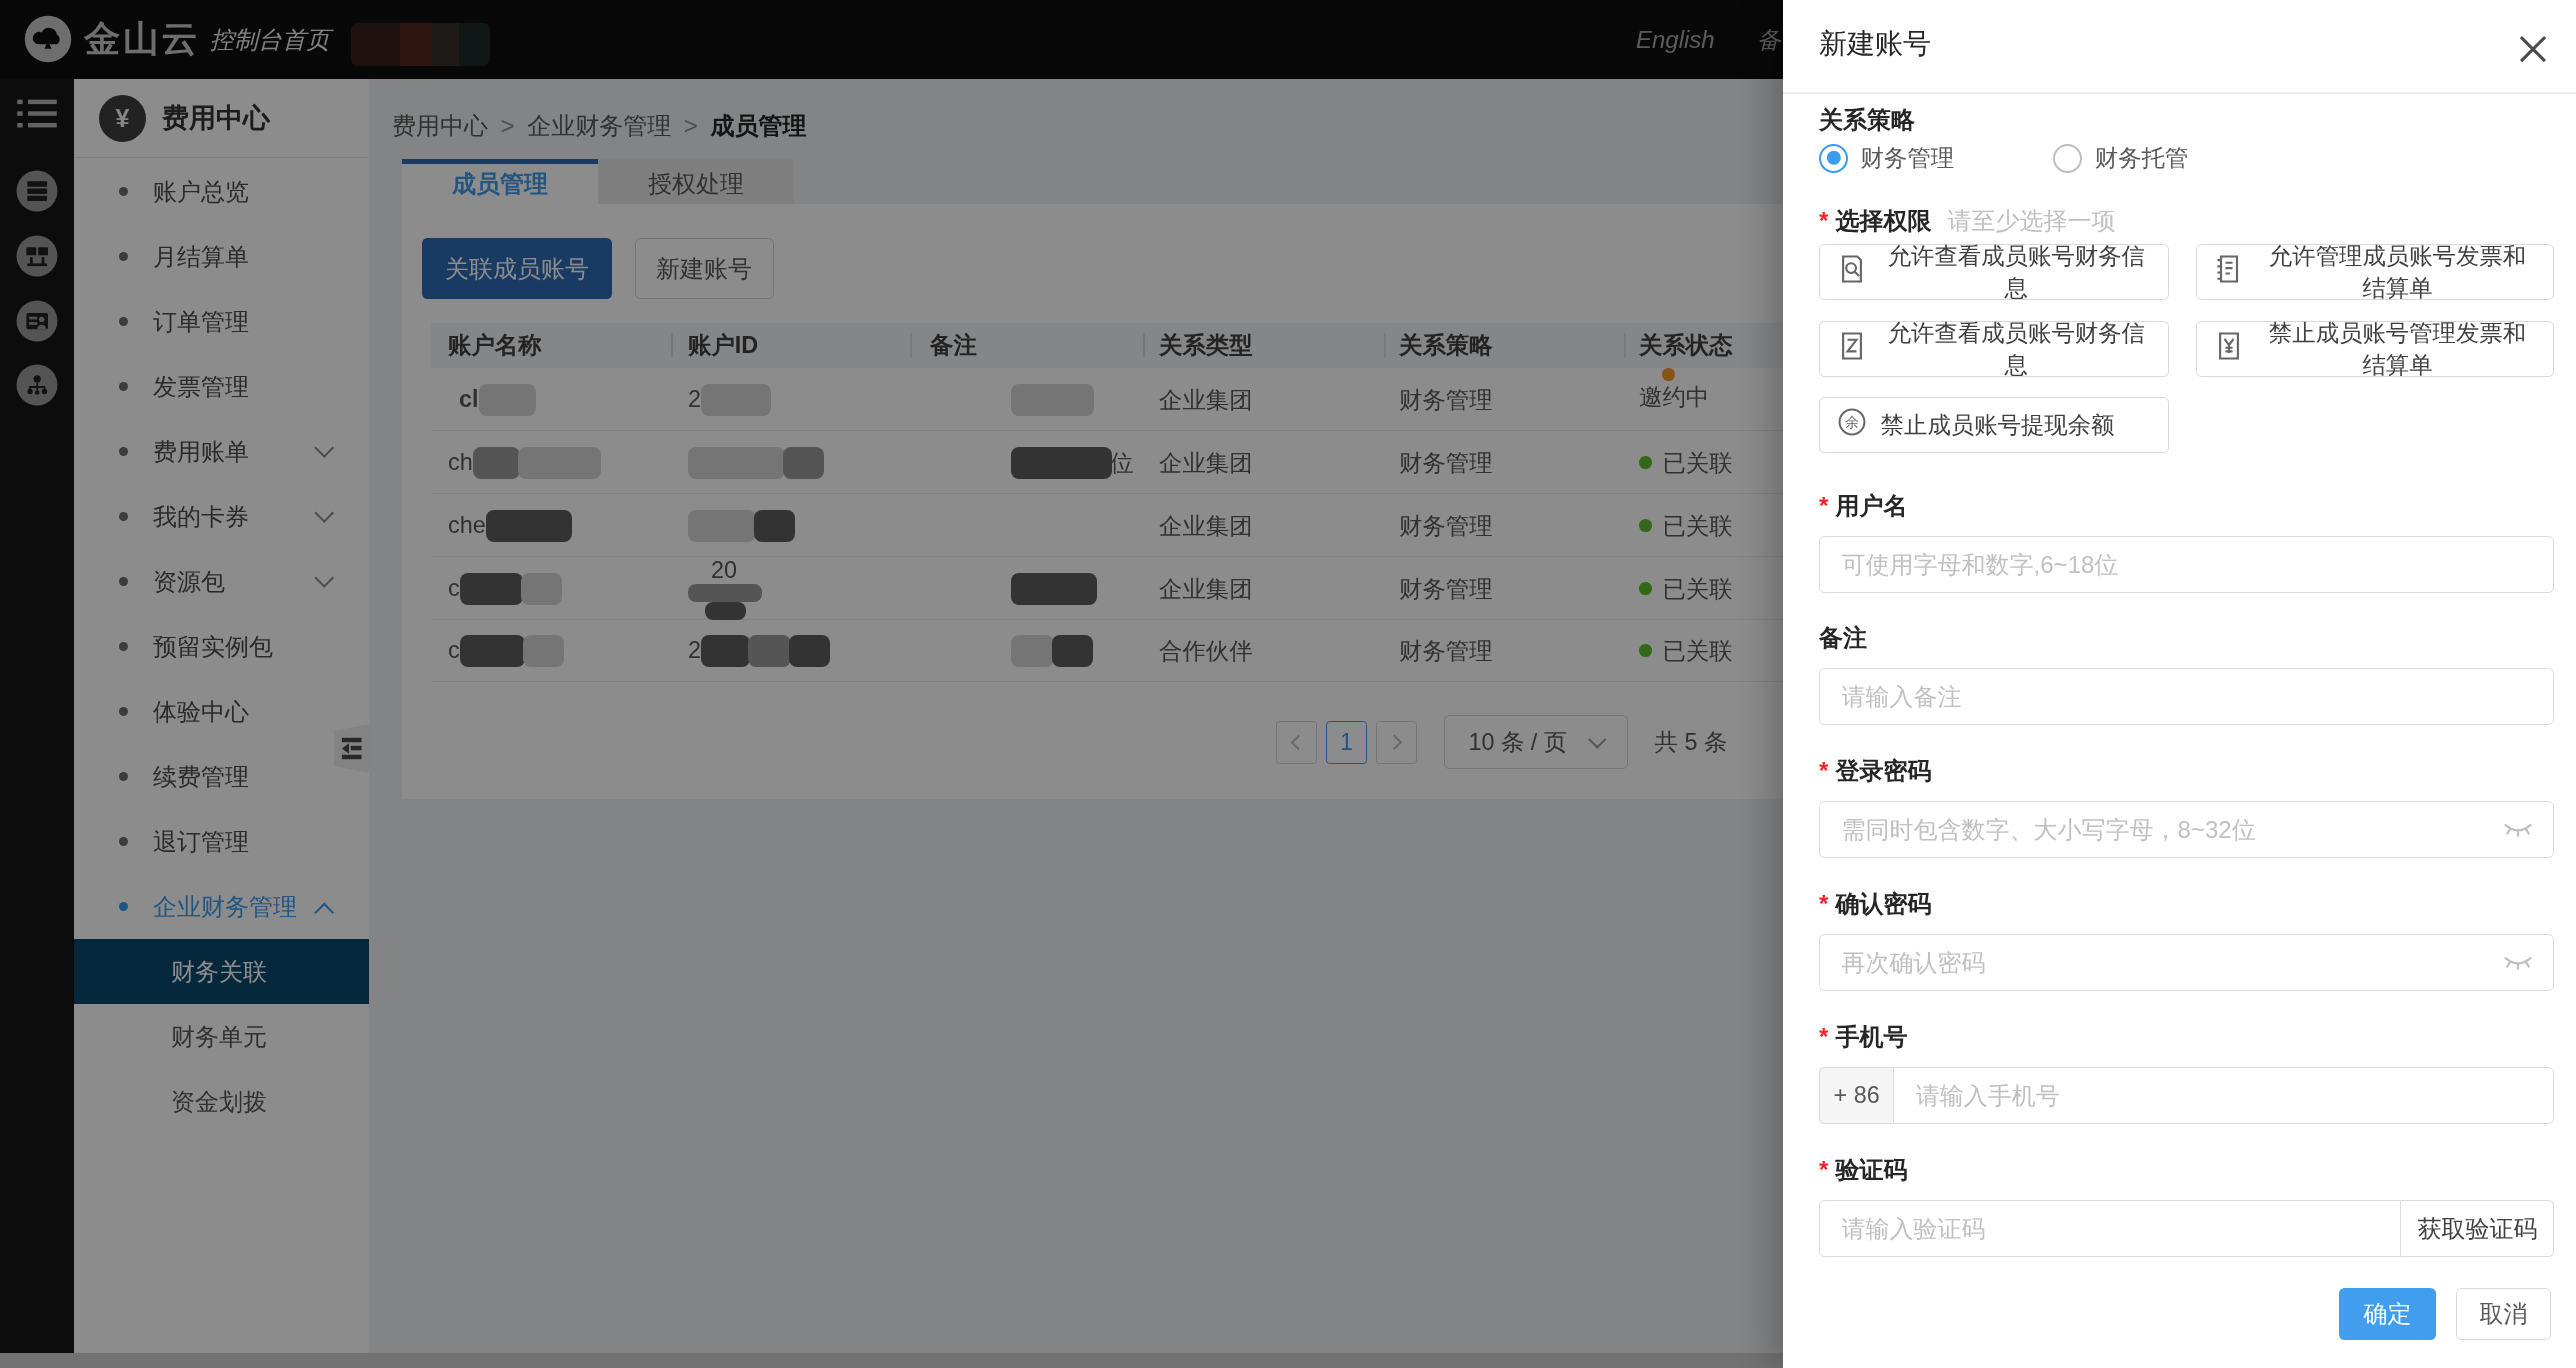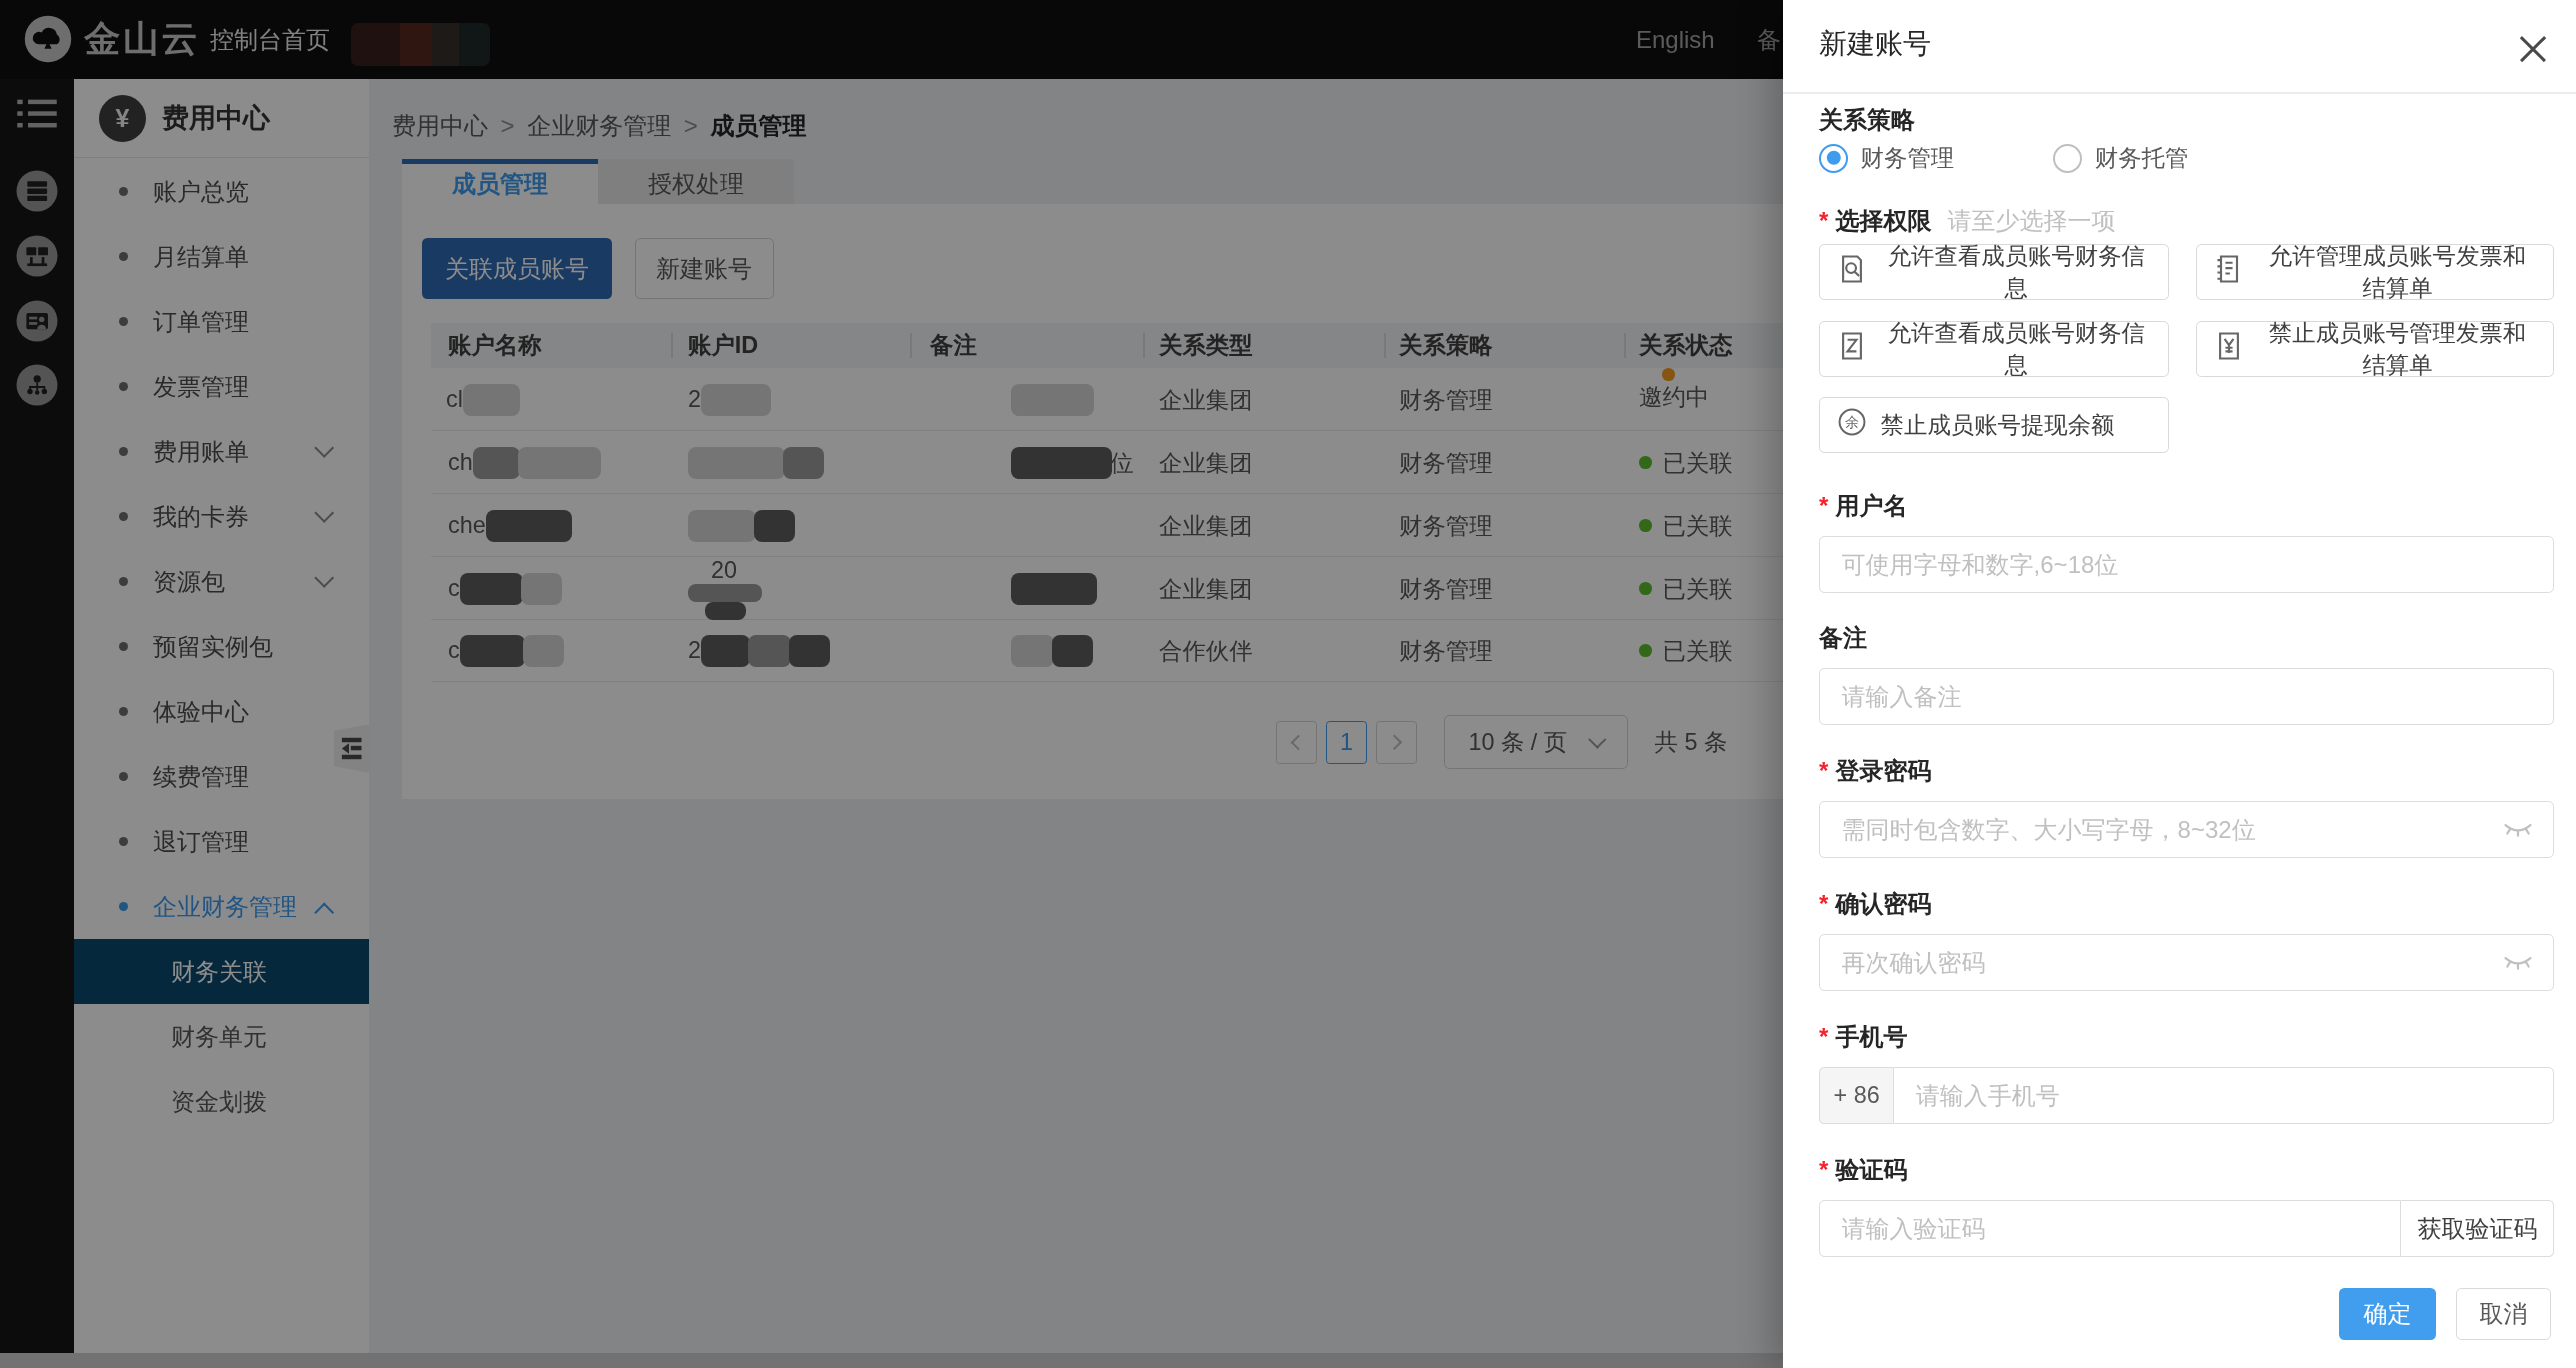--- a/index.html
+++ b/index.html
@@ -3,21 +3,21 @@
 <meta charset="utf-8">
 <style>
   * { margin:0; padding:0; box-sizing:border-box; }
   html,body { width:2576px; height:1369px; overflow:hidden;
     font-family:"Liberation Sans","DejaVu Sans",sans-serif; font-size:23.4px; color:#595959; background:#eef0f3; }
 
   
   .navbar { position:absolute; left:0; top:0; width:2576px; height:79px; background:#101010; z-index:1; }
   .logo-wrap { position:absolute; left:23.4px; top:14.4px; display:flex; align-items:center; }
   .logo-text { color:#c9c9c9; font-size:36px; font-weight:700; letter-spacing:2.7px; margin-left:10.8px; }
-  .nav-link { position:absolute; top:0; height:92px; line-height:79px; color:#ededed; font-size:24px; }
+  .nav-link { position:absolute; top:0; height:92px; line-height:79px; color:#ededed; font-size:24px;font-style:italic; }
   .nav-redact { position:absolute; left:351px; top:23.4px; width:139px; height:43px; border-radius:7.2px;
     background:linear-gradient(90deg,#371f1e 0 35%,#58291f 35% 58%,#35302c 58% 78%,#20282a 78%); }
   .nav-en { left:1636px; color:#a6a6a6; }
   .nav-clip { left:1757px; color:#a6a6a6; }
 
   
   .rail { position:absolute; left:0; top:79px; width:74px; height:1290px; background:#171717; z-index:1; }
   .rail-ic { position:absolute; left:50%; transform:translate(-50%,-50%); }
   .rail-circle { width:41px; height:41px; border-radius:50%; background:#9a9a9a; display:flex; align-items:center; justify-content:center; }
 
@@ -304,21 +304,21 @@
       <span class="th" style="left: 968px;">关系策略</span>
       <span class="th" style="left: 1208px;">关系状态</span>
       <span class="th-div" style="left: 240px;"></span>
       <span class="th-div" style="left: 479px;"></span>
       <span class="th-div" style="left: 712px;"></span>
       <span class="th-div" style="left: 953px;"></span>
       <span class="th-div" style="left: 1193px;"></span>
     </div>
   <div class="tbody">
       <div class="trow" style="top: 0px;">
-        <div class="td" style="left: 15px;">
+        <div class="td" style="left: 28px; font-weight: bold;">
           <span>cl</span>
           <span class="blob" style="background: rgb(214, 214, 214); width: 57px;"></span>
         </div>
         <div class="td" style="left: 257px;">
           <span>2</span>
           <span class="blob" style="background: rgb(214, 214, 214); width: 70px;"></span>
         </div>
         <div class="td" style="left: 499px; padding-left: 81px;">
           <span class="blob" style="background: rgb(214, 214, 214); width: 83px;"></span>
         </div>

